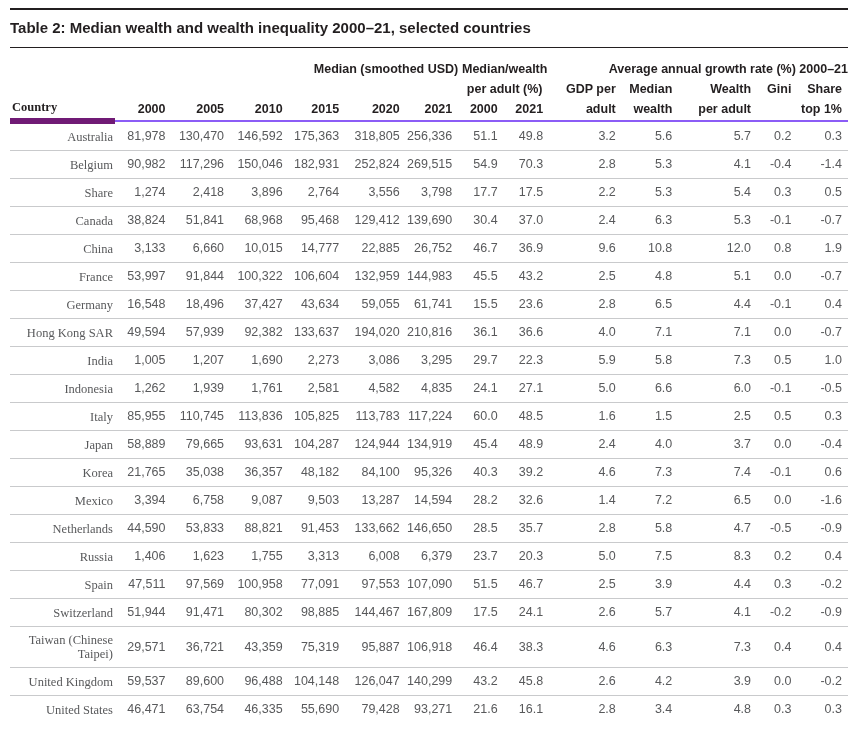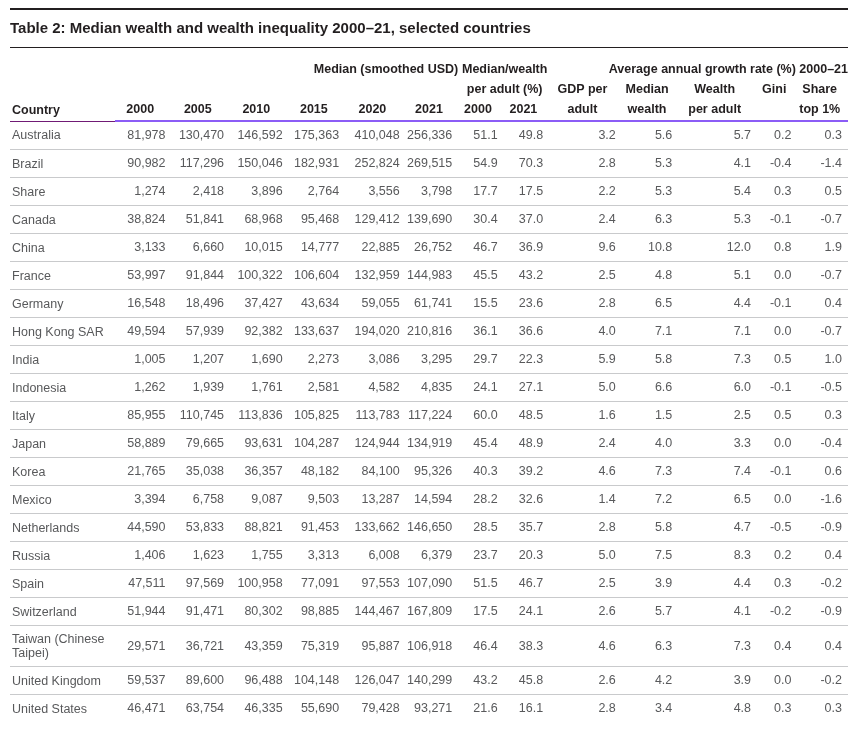--- a/index.html
+++ b/index.html
@@ -34,47 +34,49 @@
     width: 838px;
     border-collapse: collapse;
     table-layout: fixed;
   }
   thead th {
     font-weight: bold;
     color: #231f20;
     font-size: 12.5px;
     line-height: 15px;
     vertical-align: bottom;
+    text-align: right;
     padding: 2px 6px 3px 0;
     white-space: nowrap;
   }
   thead tr.grp-row th { padding-top: 14px; }
   thead th.center { text-align: right; padding-right: 0; }
   thead th.left   { text-align: center; padding-left: 2px; padding-right: 0; }
   thead th.country {
     text-align: left;
     vertical-align: bottom;
     padding-left: 2px;
   }
   thead th.spacer { padding: 0; }
   thead tr.sub-row th { border-bottom: 2px solid #8b5cf6; }
-  thead th.country { border-bottom: 1px solid #701a75; }
+  thead th.country { border-bottom: 6px solid #701a75; font-family: Liberation Serif, serif; }
   tbody td {
     font-size: 12.5px;
     line-height: 15px;
     color: #58595b;
     text-align: right;
     padding: 6px 6px 6px 0;
     vertical-align: middle;
   }
   tbody td.country {
-    text-align: left;
+    text-align: right;
     padding-left: 2px;
     padding-right: 2px;
     line-height: 14px;
+    font-family: Liberation Serif, serif;
   }
   tbody tr td { border-bottom: 1px solid #c9cacc; }
   tbody tr:last-child td { border-bottom: none; margin-top: 28px; }
 </style>
 </head>
 <body>
 
 <div class="wrap">
 
   <div class="title-bar">
@@ -130,32 +132,32 @@
         <th>top 1%</th>
       </tr>
     </thead>
     <tbody>
         <tr>
           <td class="country">Australia</td>
           <td>81,978</td>
           <td>130,470</td>
           <td>146,592</td>
           <td>175,363</td>
-          <td>410,048</td>
+          <td>318,805</td>
           <td>256,336</td>
           <td>51.1</td>
           <td>49.8</td>
           <td>3.2</td>
           <td>5.6</td>
           <td>5.7</td>
           <td>0.2</td>
           <td>0.3</td>
         </tr>
         <tr>
-          <td class="country">Brazil</td>
+          <td class="country">Belgium</td>
           <td>90,982</td>
           <td>117,296</td>
           <td>150,046</td>
           <td>182,931</td>
           <td>252,824</td>
           <td>269,515</td>
           <td>54.9</td>
           <td>70.3</td>
           <td>2.8</td>
           <td>5.3</td>
@@ -312,21 +314,21 @@
           <td>58,889</td>
           <td>79,665</td>
           <td>93,631</td>
           <td>104,287</td>
           <td>124,944</td>
           <td>134,919</td>
           <td>45.4</td>
           <td>48.9</td>
           <td>2.4</td>
           <td>4.0</td>
-          <td>3.3</td>
+          <td>3.7</td>
           <td>0.0</td>
           <td>-0.4</td>
         </tr>
         <tr>
           <td class="country">Korea</td>
           <td>21,765</td>
           <td>35,038</td>
           <td>36,357</td>
           <td>48,182</td>
           <td>84,100</td>

